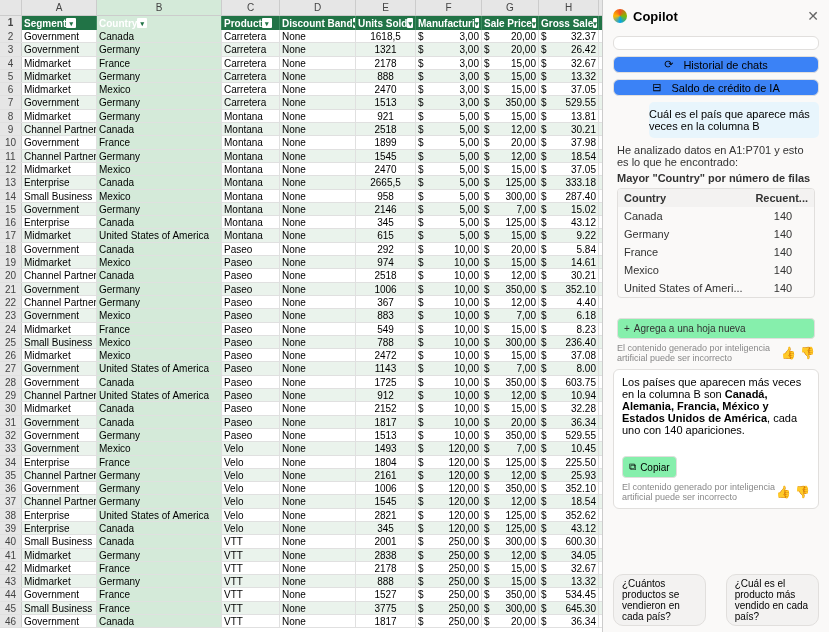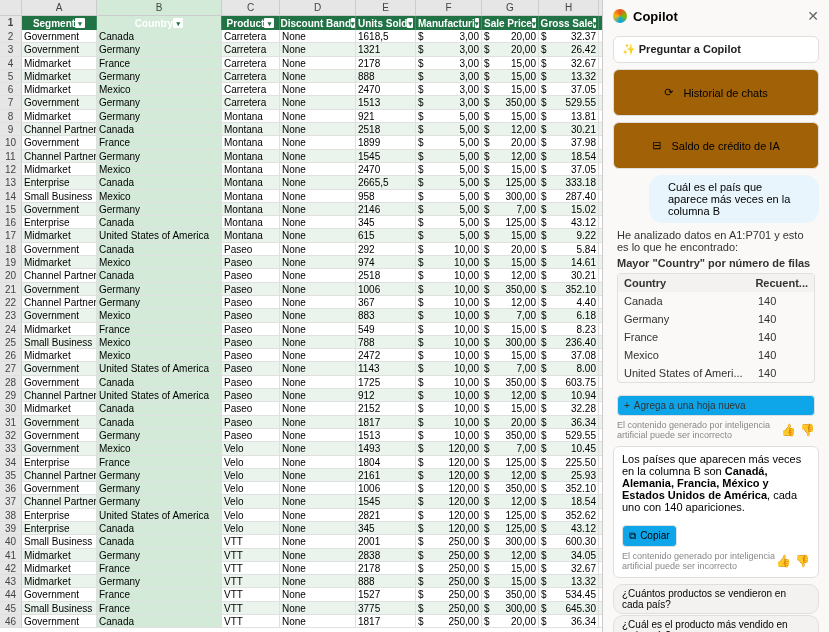--- a/index.html
+++ b/index.html
@@ -5,50 +5,50 @@
 * { box-sizing: border-box; margin: 0; padding: 0; font-family: 'Segoe UI', Arial, sans-serif; }
 body { display: flex; width: 829px; height: 632px; overflow: hidden; background: #fff; font-size: 11px; }
 .sheet { flex: 0 0 603px; display: flex; flex-direction: column; border-right: 1px solid #ccc; }
 .colhdr { display: flex; background: #e6e6e6; border-bottom: 1px solid #ccc; }
 .rownum { flex: 0 0 22px; background: #e6e6e6; text-align: center; color: #444; border-right: 1px solid #ccc; line-height: 13px; font-size:10px;}
 .colcell { text-align: center; color: #444; border-right: 1px solid #ccc; line-height: 15px; font-size:10px; background:#e6e6e6;}
 .row { display: flex; height: 13.3px; border-bottom: 1px solid #e0e0e0; }
 .cell { border-right: 1px solid #e0e0e0; padding: 0 2px; white-space: nowrap; overflow: hidden; line-height: 13px; font-size:10px;}
 .w-seg{flex:0 0 75px}.w-ctry{flex:0 0 125px}.w-prod{flex:0 0 58px}.w-disc{flex:0 0 76px}.w-units{flex:0 0 60px}.w-man{flex:0 0 66px}.w-sale{flex:0 0 57px}.w-gross{flex:0 0 60px}
 .thead{background:#217346;color:#fff;font-weight:600;display:flex;height:14px}
-.thead .cell{border-right:1px solid #3d8b5f;display:flex;align-items:center;justify-content:center}
+.thead .cell{border-right:1px solid #3d8b5f;display:flex;align-items:center;justify-content:flex-start}
 .filticon{width:10px;height:10px;background:#fff;border-radius:1px;display:inline-flex;align-items:center;justify-content:center;color:#217346;font-size:7px}
-.num{text-align:left}
+.num{text-align:center}
 .dollar{display:flex;justify-content:space-between}
 .sel{background:#d4ead9}
 .rows{overflow:auto;flex:1}
 .even{background:#eaf3ec}
 
 .panel{flex:1;display:flex;flex-direction:column;background:#faf9f8;padding:6px 10px;gap:6px;position:relative}
 .phead{display:flex;align-items:center;gap:6px;padding:2px 0 6px}
 .plogo{width:14px;height:14px;border-radius:50%;background:conic-gradient(#f25022,#7fba00,#00a4ef,#ffb900,#f25022)}
 .ptitle{font-weight:700;font-size:13px}
 .close{margin-left:auto;cursor:pointer;color:#666;font-size:14px}
 .card{background:#fff;border:1px solid #e1dfdd;border-radius:6px;padding:6px 8px;font-size:11px}
 .suggest{color:#555}
 .suggest b{color:#222}
-.btn{display:flex;align-items:center;gap:6px;justify-content:center;padding:16px;border:1px solid #e1dfdd;border-radius:6px;background:#a16207;cursor:pointer;font-size:11px}
-.userq{background:#e8f5fc;align-self:flex-end;max-width:170px;border-radius:14px;padding:6px 19px;font-size:11px}
+.btn{display:flex;align-items:center;gap:6px;justify-content:center;padding:1px;border:1px solid #e1dfdd;border-radius:6px;background:#3b82f6;cursor:pointer;font-size:11px}
+.userq{background:#e8f5fc;align-self:flex-end;max-width:170px;border-radius:5px;padding:6px 0;font-size:11px}
 .resp{font-size:11px;color:#333;padding:0 4px}
 .resp b{font-weight:600}
 .tbl{border:1px solid #e1dfdd;border-radius:4px;margin-top:4px;overflow:hidden}
 .tblrow{display:flex;padding:3px 6px;font-size:11px}
 .tblhdr{background:#f3f2f1;font-weight:600}
-.tblc1{flex:1}.tblc2{flex:0 0 50px;text-align:left}
-.addbtn{border:1px solid #e1dfdd;border-radius:4px;padding:4px 6px;font-size:10px;display:flex;gap:4px;margin-top:12px;cursor:pointer;background:#0ea5e9}
+.tblc1{flex:1}.tblc2{flex:0 0 50px;text-align:center}
+.addbtn{border:1px solid #e1dfdd;border-radius:4px;padding:4px 6px;font-size:10px;display:flex;align-items:center;gap:4px;margin-top:20px;cursor:pointer;background:#86efac}
 .disclaim{display:flex;align-items:center;gap:0;margin-top:4px}
 .discl{font-size:9px;color:#888;flex:1}
 .thumbs{display:flex;gap:4px;color:#888}
 .thumbs span{cursor:pointer;font-size:12px}
-.chips{display:flex;flex-direction:column;gap:1px;margin-top:auto}
+.chips{display:flex;flex-direction:row;gap:20px;margin-top:auto}
 .chip{align-self:flex-end;background:#f3f2f1;border:1px solid #e1dfdd;border-radius:10px;padding:3px 8px;font-size:10px;cursor:pointer}
 .histicon::before{content:"⟳";margin-right:4px}
 .crediticon::before{content:"⊟";margin-right:4px}
 .plus::before{content:"+ "}
 .copyicon::before{content:"⧉ "}
 </style>
 </head>
 <body>
 
 <div class="sheet">
@@ -1003,21 +1003,20 @@
 </div>
 
 <div class="panel">
   <div class="phead">
     <div class="plogo"></div>
     <div class="ptitle">Copilot</div>
     <div class="close">✕</div>
   </div>
 
   <div class="card">
-    <div class="suggest"><b>✨ <span>Preguntar a Copilot</span></b></div>
   </div>
 
   <div class="btn histicon">
       <span>Historial de chats</span>
     </div>
   <div class="btn crediticon">
       <span>Saldo de crédito de IA</span>
     </div>
 
   <div class="userq">Cuál es el país que aparece más veces en la columna B</div>

